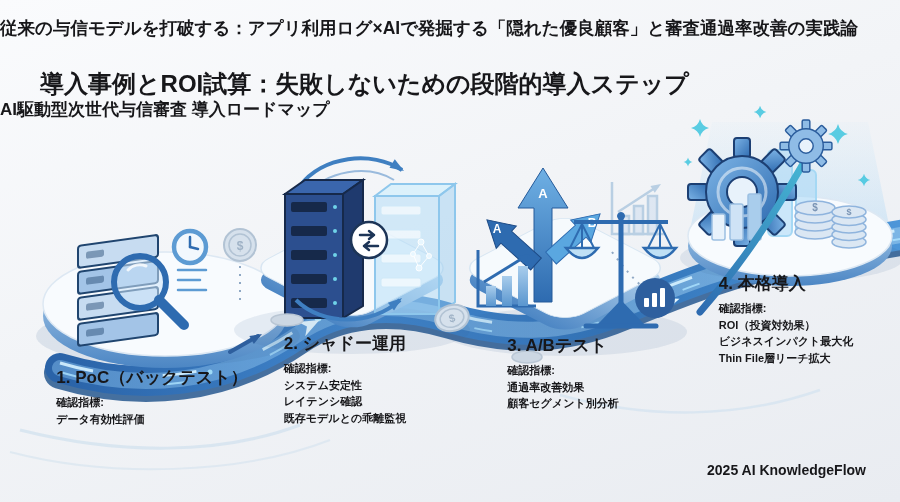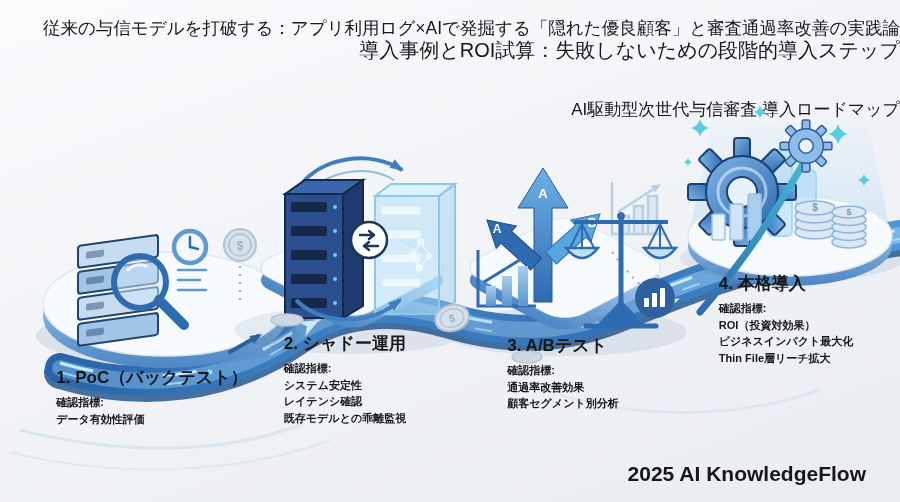--- a/index.html
+++ b/index.html
@@ -2,29 +2,29 @@
 <html><head>
 <meta charset="utf-8">
 <style>
   html,body{margin:0;padding:0;}
   body{
     width:900px;height:502px;position:relative;overflow:hidden;
     font-family:"Liberation Sans","DejaVu Sans",sans-serif;
     background:linear-gradient(160deg,#fafbfd 0%,#f2f4f7 45%,#e9ecf1 100%);
     color:#17171a;
   }
-  .hdr{position:absolute;left:0;right:0;text-align:right;font-weight:400;white-space:nowrap;}
+  .hdr{position:absolute;left:0;right:0;text-align:left;font-weight:700;white-space:nowrap;}
   .hdr-1{top:16px;font-size:17.5px;}
-  .hdr-2{top:37px;font-size:20px;}
+  .hdr-2{top:68px;font-size:24px;padding-left:40px;}
   .hdr-3{top:98px;font-size:17px;}
   svg.scene{position:absolute;left:0;top:0;}
   .stage{position:absolute;transform:translateX(-50%);text-align:left;white-space:nowrap;z-index:5;}
   .stage-title{font-size:17px;font-weight:800;margin-bottom:5px;}
   .stage-line{font-size:11px;font-weight:700;line-height:1.52;}
-  .footer{position:absolute;top:462px;right:34px;font-size:21px;font-weight:700;z-index:5;}
+  .footer{position:absolute;top:462px;right:34px;font-size:14px;font-weight:700;z-index:5;}
   .s1{left:152px;top:366px;}
   .s2{left:345px;top:332px;}
   .s3{left:563px;top:334px;}
   .s4{left:786px;top:272px;}
 </style>
 </head>
 <body>
 
 <div class="hdr hdr-1">従来の与信モデルを打破する：アプリ利用ログ×AIで発掘する「隠れた優良顧客」と審査通過率改善の実践論</div>
 <div class="hdr hdr-2">導入事例とROI試算：失敗しないための段階的導入ステップ</div>

